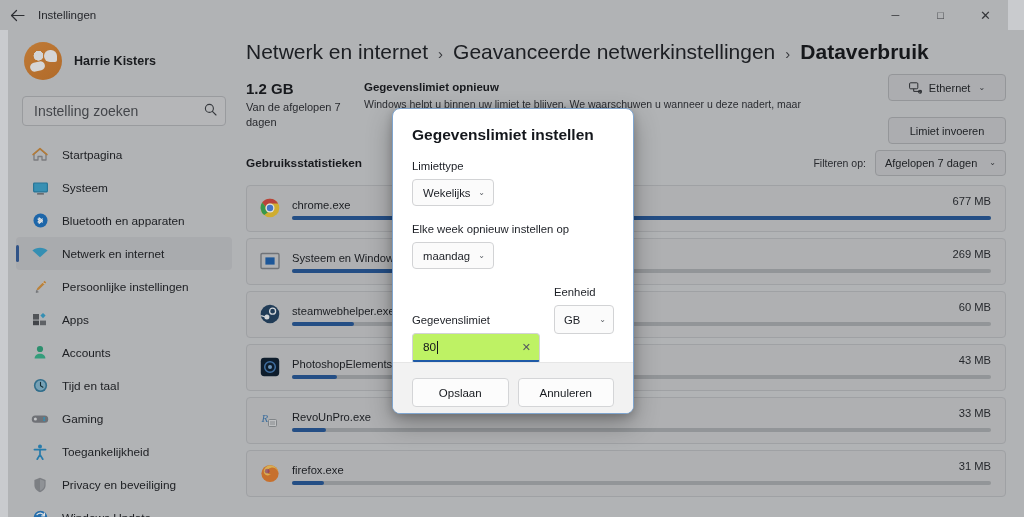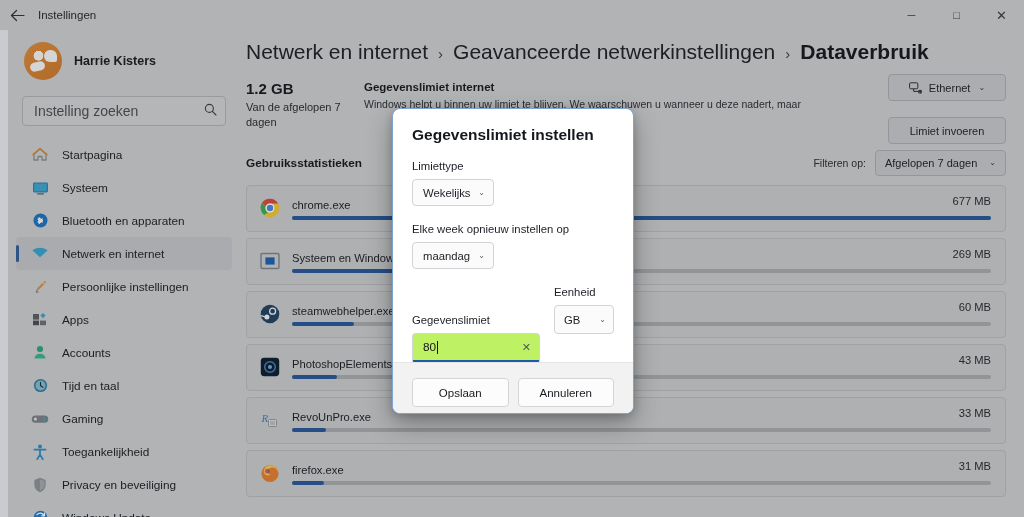--- a/index.html
+++ b/index.html
@@ -17,21 +17,21 @@
   }
 
   
   #base {
     position: absolute; inset: 0;
     filter: brightness(0.88) saturate(0.82);
   }
 
   
   .titlebar {
-    position: absolute; top: 0; left: 0; right: 0; height: 30px;
+    position: absolute; top: 0; left: 0; right: 16px; height: 30px;
     display: flex; align-items: center;
     background: #c9cbce;
   }
   .tb-back {
     width: 34px; height: 30px;
     display: flex; align-items: center; justify-content: center;
     color: #31343a; font-size: 14px;
   }
   .tb-title {
     font-size: 11.5px; color: #2a2d33;
@@ -479,21 +479,21 @@
         <span class="bc-sep">›</span>
         <span class="bc-item cur">Dataverbruik</span>
       </div>
 
       <div class="summary-row">
         <div class="sum-left">
           <div class="sum-big">1.2 GB</div>
           <div class="sum-sub">Van de afgelopen 7 dagen</div>
         </div>
         <div class="sum-mid">
-          <div class="sum-title">Gegevenslimiet internet</div>
+          <div class="sum-title">Gegevenslimiet opnieuw</div>
           <div class="sum-desc">Windows helpt u binnen uw limiet te blijven. We waarschuwen u wanneer u deze nadert, maar</div>
         </div>
         <div class="sum-right">
           <div class="ctl-btn">
             <span class="eth-ico">
               <svg width="13" height="12" viewBox="0 0 13 12" aria-hidden="true">
                 <rect x="0.6" y="0.8" width="8.2" height="6" rx="1" fill="none" stroke="#2f3238" stroke-width="1"></rect>
                 <path d="M4.7 6.8v2.6h6.6M11.3 8.2v3.2" stroke="#2f3238" stroke-width="1" fill="none"></path>
                 <rect x="9.6" y="8.4" width="3" height="2.6" rx="0.5" fill="none" stroke="#2f3238" stroke-width="1"></rect>
               </svg>

